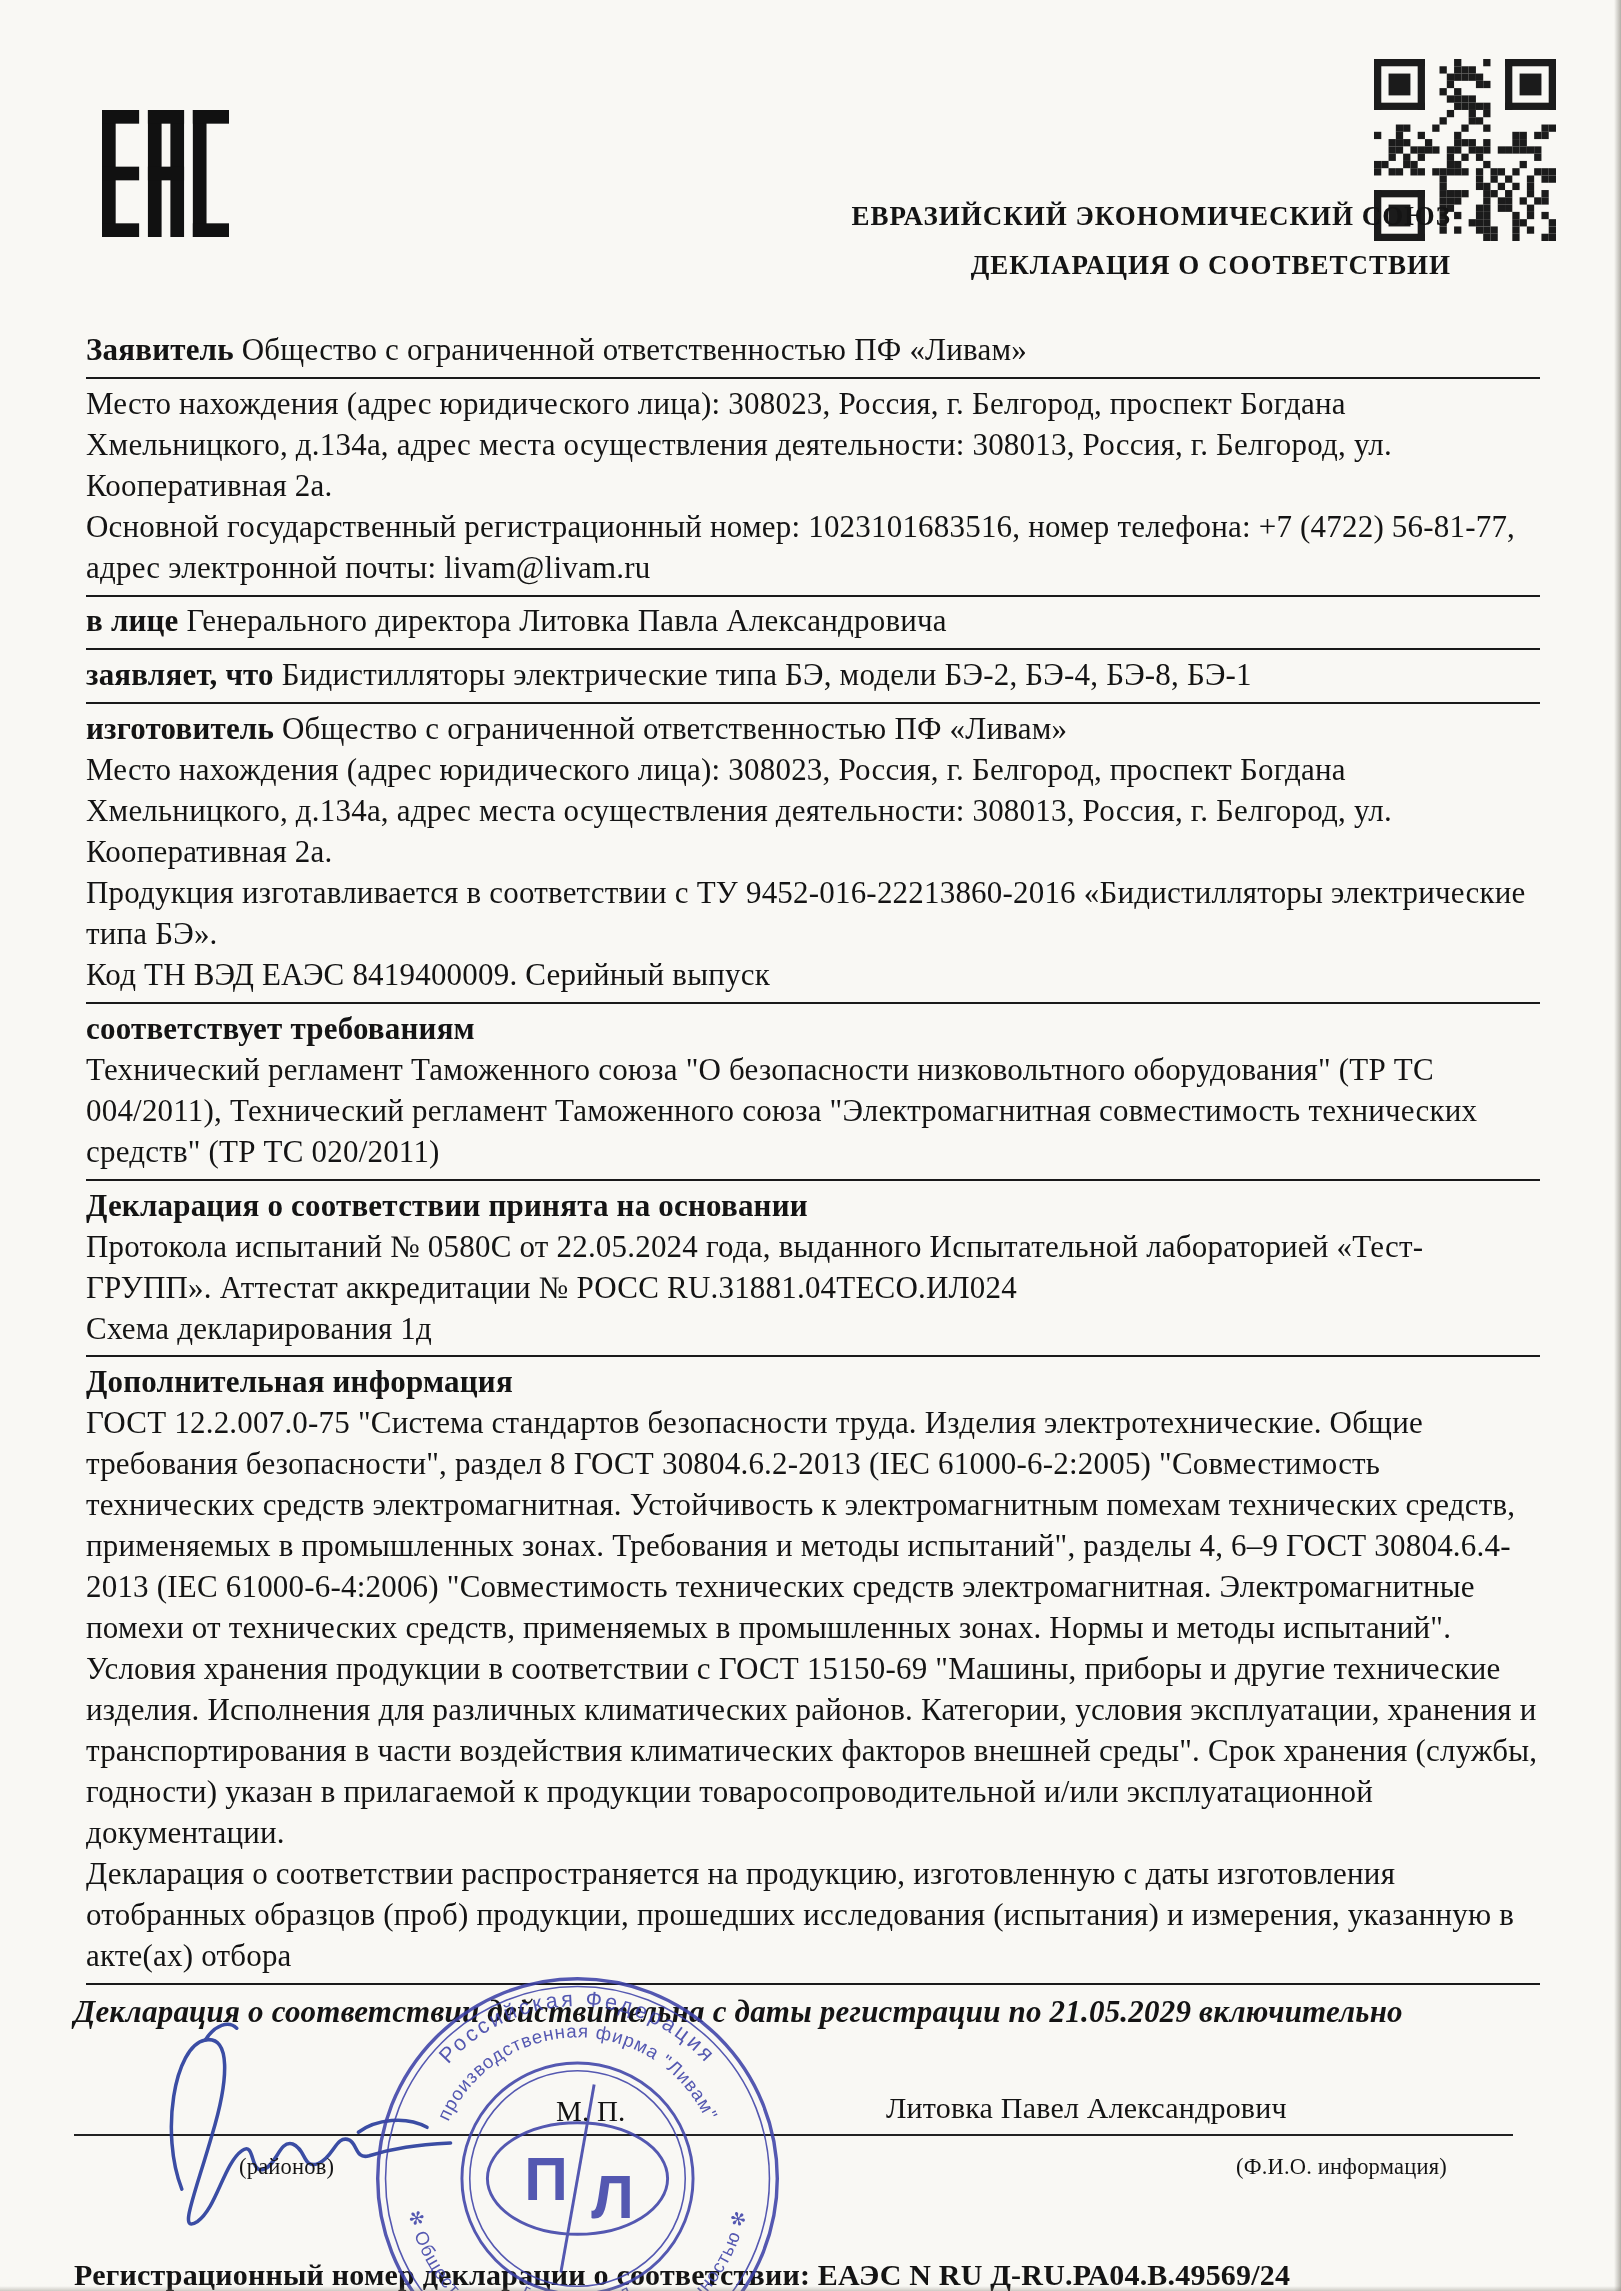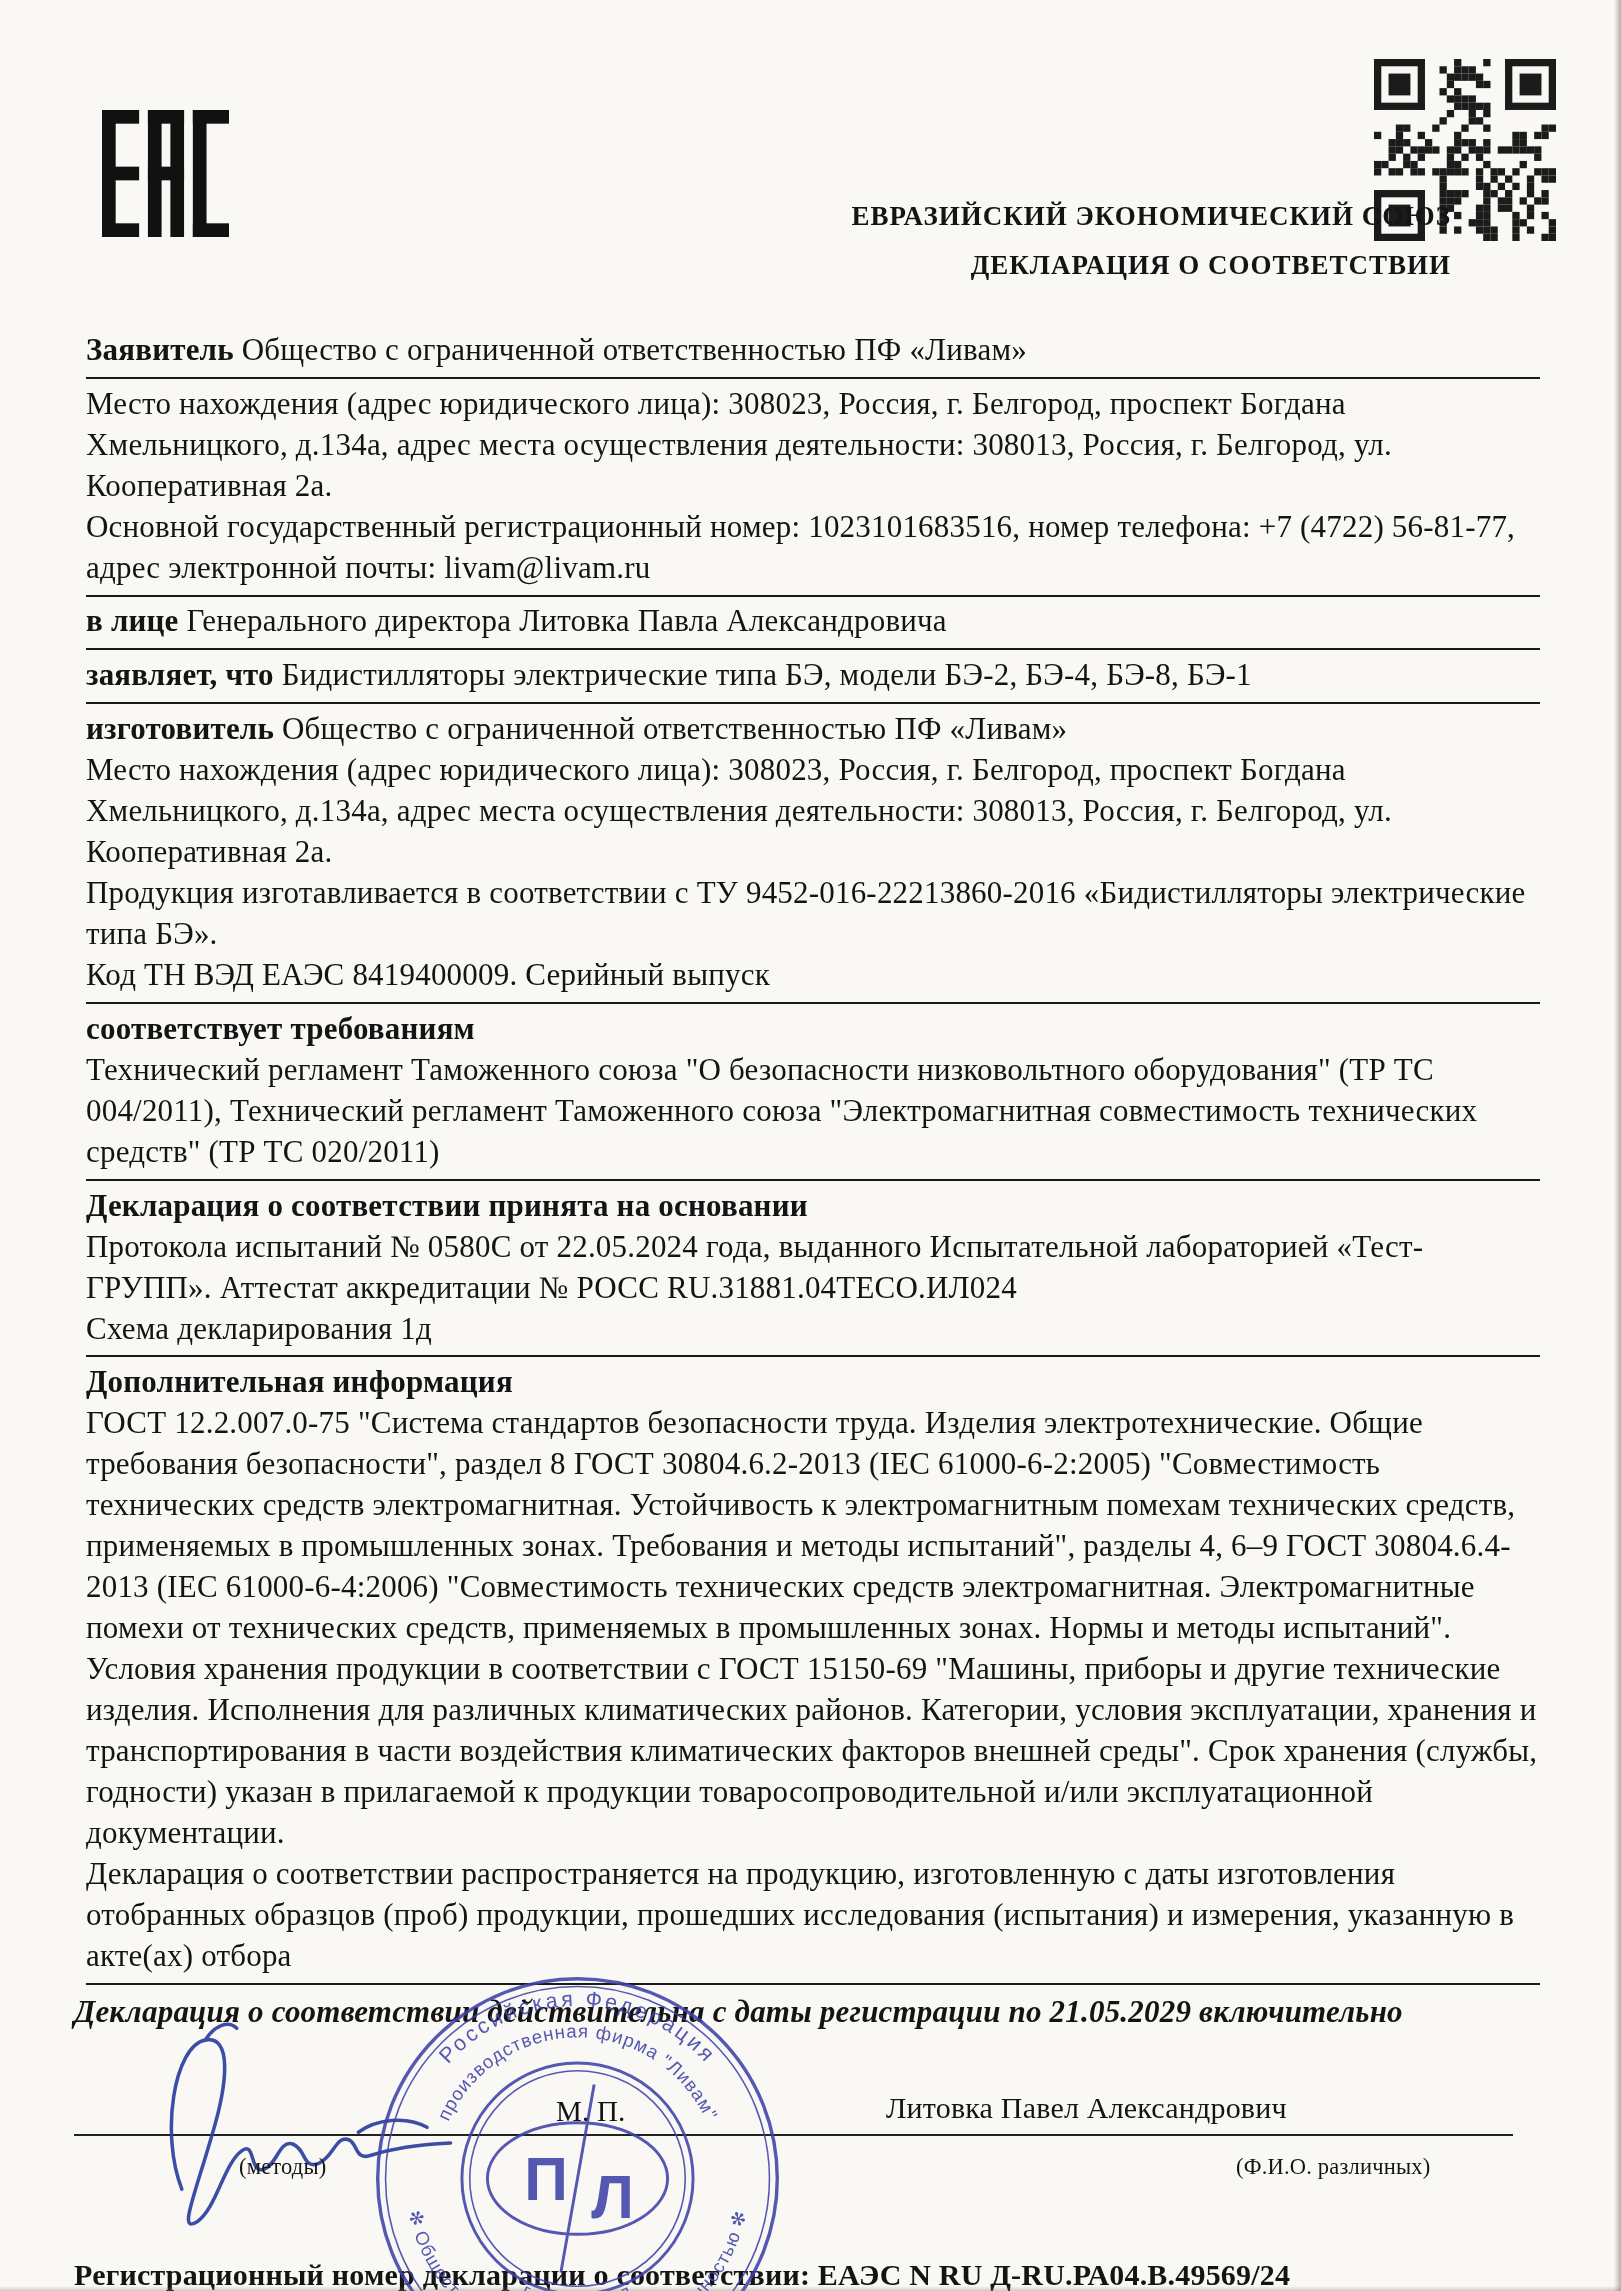--- a/index.html
+++ b/index.html
@@ -346,23 +346,23 @@
           </text>
           <text font-size="19" letter-spacing="2">
             <textPath href="#ringB-bot" startOffset="50%" text-anchor="middle">г. Белгород</textPath>
           </text>
           <text x="186" y="240" font-size="62" font-weight="bold" text-anchor="middle">П</text>
           <text x="254" y="258" font-size="62" font-weight="bold" text-anchor="middle">Л</text>
         </g>
       </svg>
 
       <div class="mp">М. П.</div>
-      <div class="sig-caption">(методы)</div>
+      <div class="sig-caption">(районов)</div>
       <div class="declarant">Литовка Павел Александрович</div>
-      <div class="fio-caption">(Ф.И.О. различных)</div>
+      <div class="fio-caption">(Ф.И.О. информация)</div>
     </div>
 
     <div class="reg-line">
       <span>Регистрационный номер декларации о соответствии:</span>
       <span>ЕАЭС N RU Д-RU.РА04.В.49569/24</span>
     </div>
 
   </div>
 
   <div class="scan-edge"></div>

